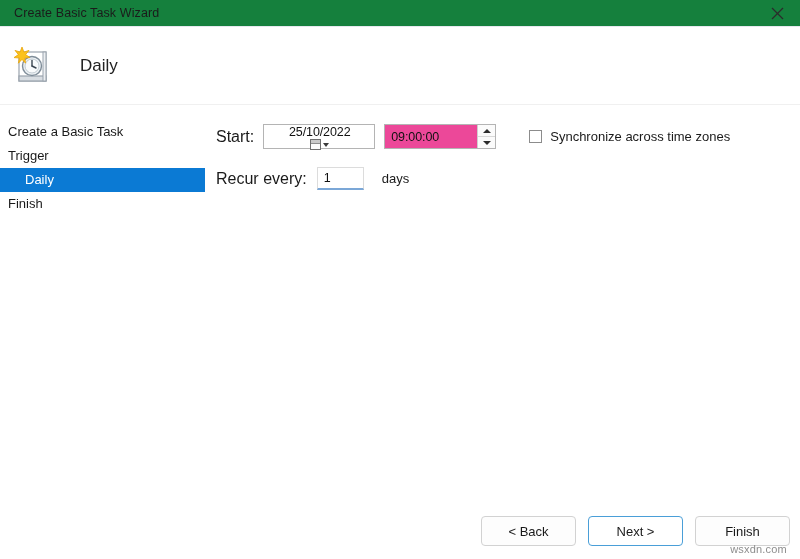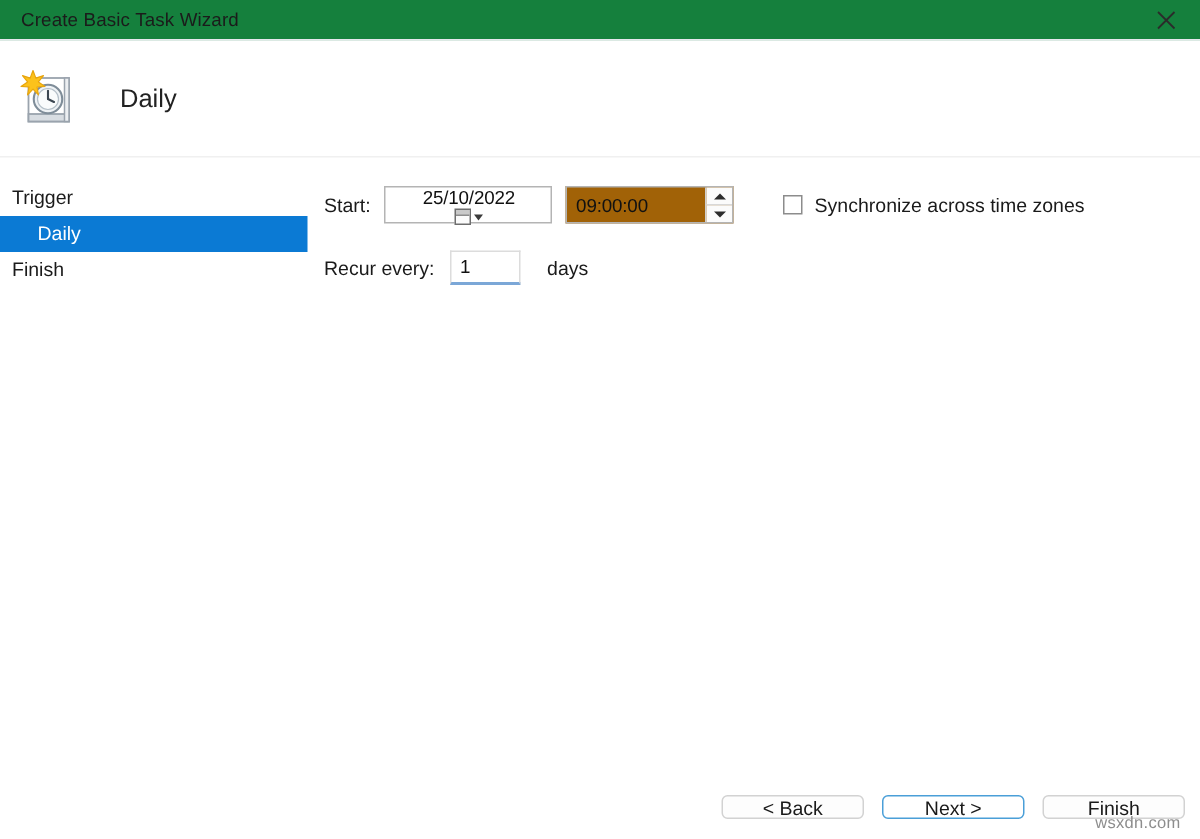--- a/index.html
+++ b/index.html
@@ -106,21 +106,21 @@
     right: 10px;
   }
   .row {
     display: flex;
     align-items: center;
   }
   .row-start { margin-top: 4px; }
   .row-recur { margin-top: 18px; }
 
   .field-label {
-    font-size: 13px;
+    font-size: 16px;
     color: #1a1a1a;
     white-space: nowrap;
   }
 
   
   .date-field {
     width: 112px;
     height: 25px;
     margin-left: 9px;
     border: 1px solid #b4b4b4;
@@ -166,21 +166,21 @@
     border-right: 3.5px solid transparent;
     border-top: 4px solid #3b3b3b;
   }
 
   
   .time-field {
     width: 112px;
     height: 25px;
     margin-left: 9px;
     border: 1px solid #b4b4b4;
-    background: #a16207;
+    background: #ec4899;
     display: flex;
     align-items: stretch;
     justify-content: space-between;
     box-sizing: border-box;
   }
   .time-value {
     font-size: 12.5px;
     color: #111111;
     display: flex;
     align-items: center;
@@ -267,21 +267,21 @@
   .footer {
     position: absolute;
     right: 10px;
     bottom: 12px;
     display: flex;
     align-items: center;
     gap: 12px;
   }
   .btn {
     width: 95px;
-    height: 16px;
+    height: 30px;
     border: 1px solid #d2d2d2;
     border-radius: 4px;
     background: #fdfdfd;
     font-size: 13px;
     color: #1a1a1a;
     font-family: "Liberation Sans", sans-serif;
     display: flex;
     align-items: center;
     justify-content: center;
     cursor: pointer;
@@ -332,20 +332,23 @@
 
       <path d="M12 4 L13.9 9.1 L19 7.4 L15.6 11.6 L20 14.6 L14.7 15 L15.6 20.2 L12 16.4 L8.4 20.2 L9.3 15 L4 14.6 L8.4 11.6 L5 7.4 L10.1 9.1 Z" fill="#fcc21b" stroke="#e8a50d" stroke-width="0.8" stroke-linejoin="round"></path>
     </svg>
   </div>
   <span class="header-title">Daily</span>
 </div>
 
 <div class="content">
 
   <div class="sidebar">
+    <div class="nav-item">
+      <span>Create a Basic Task</span>
+    </div>
     <div class="nav-item">
       <span>Trigger</span>
     </div>
     <div class="nav-item indented selected">
       <span>Daily</span>
     </div>
     <div class="nav-item">
       <span>Finish</span>
     </div>
   </div>

